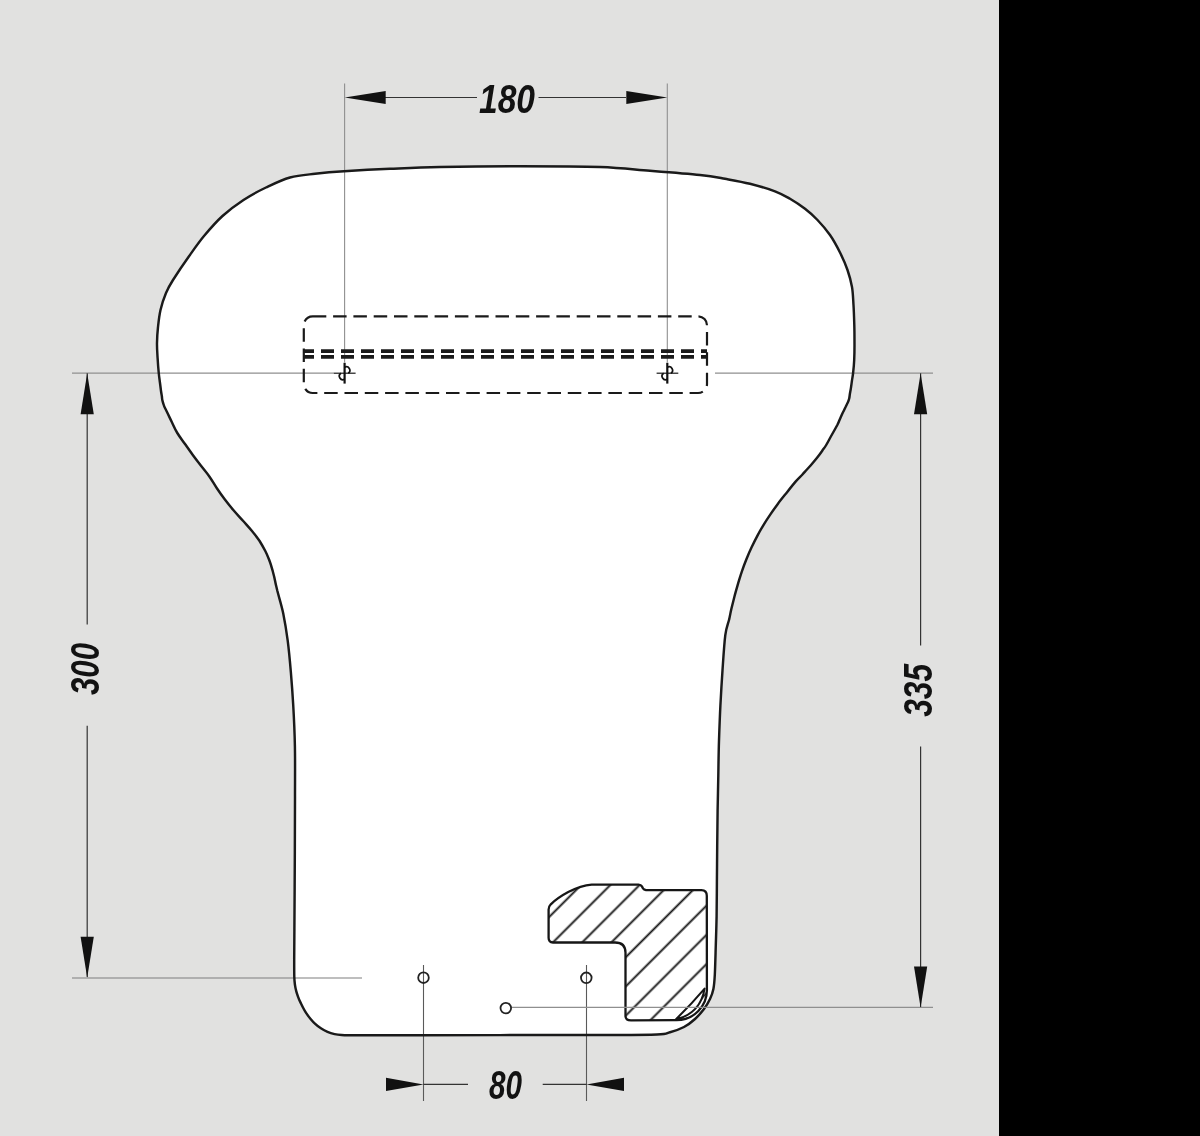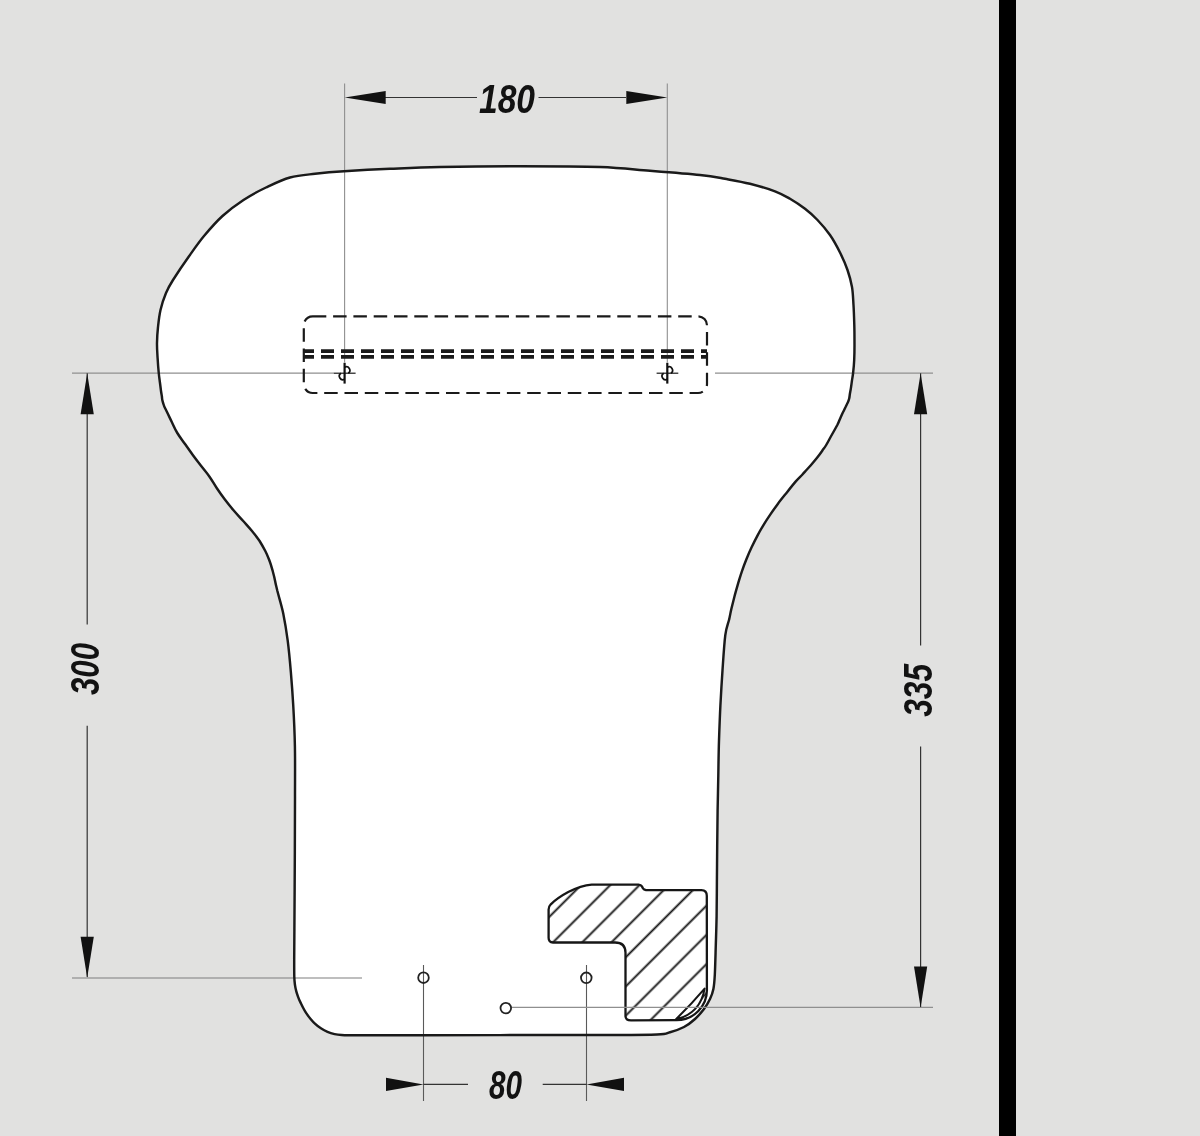--- a/index.html
+++ b/index.html
@@ -1,16 +1,16 @@
 <!DOCTYPE html>
 <html><head>
 <meta charset="utf-8">
 <style>
   html,body{margin:0;padding:0;background:#e1e1e0;}
-  .page{position:relative;width:1016px;height:1136px;overflow:hidden;
+  .page{position:relative;width:1200px;height:1136px;overflow:hidden;
     font-family:"Liberation Sans", sans-serif;}
   svg{display:block;}
   text{font-family:"Liberation Sans", sans-serif;font-weight:bold;font-style:italic;fill:#121212;}
 </style>
 </head>
 <body>
 <div class="page">
 <svg width="1200" height="1136" viewBox="0 0 1200 1136">
   <defs>
     <pattern id="hatch" width="20.65" height="20.65" patternUnits="userSpaceOnUse" patternTransform="rotate(-45 0 0) translate(0 -6.09)">

